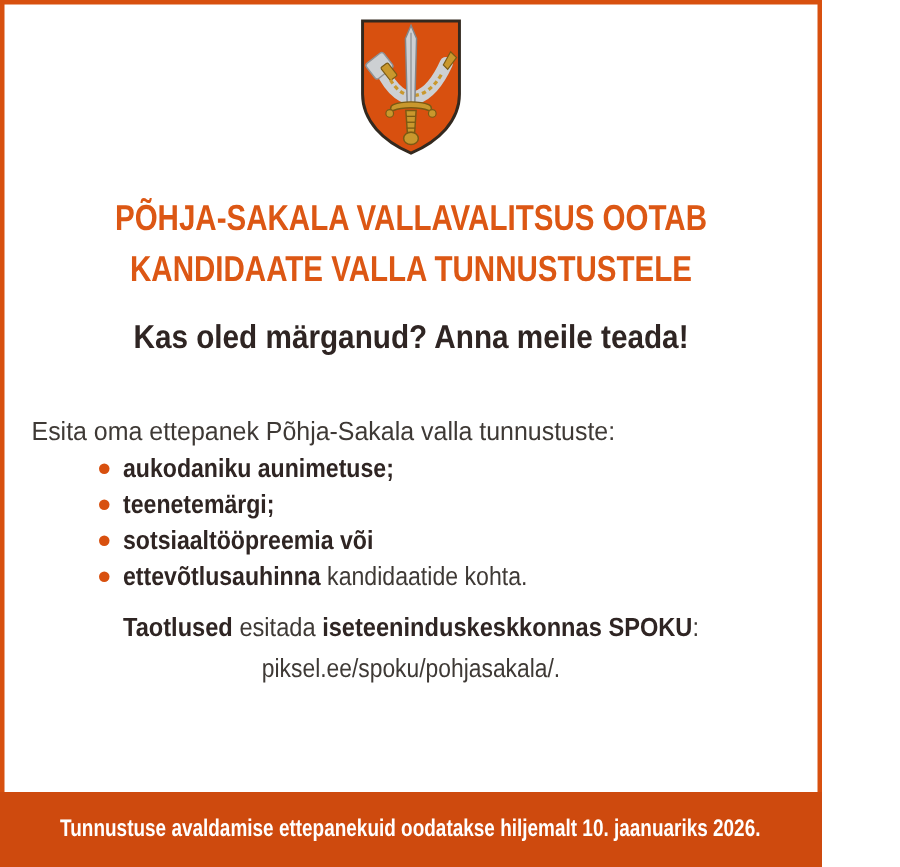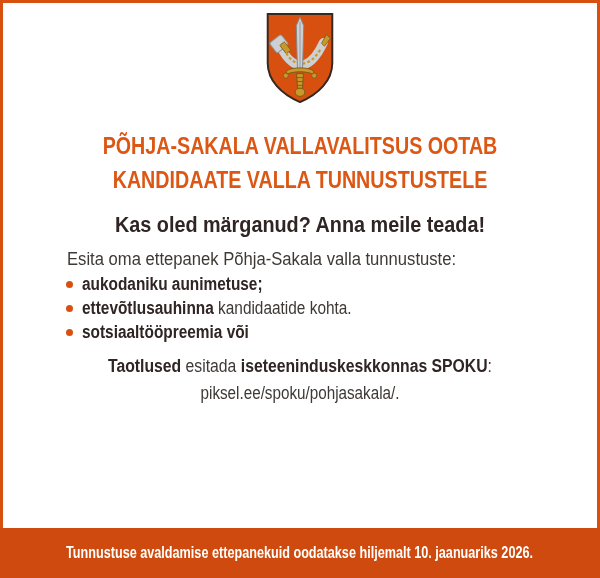--- a/index.html
+++ b/index.html
@@ -4,41 +4,41 @@
 <style>
   * { margin: 0; padding: 0; box-sizing: border-box; }
   html, body { background: #fff; }
   body {
     width: 600px; height: 578px;
     font-family: "Liberation Sans", "DejaVu Sans", sans-serif;
     overflow: hidden;
   }
   .poster {
     position: relative;
-    width: 600px; height: 578px;
+    width: 548px; height: 578px;
     background: #fff;
     border: 3px solid var(--accent, #D8500F);
   }
   .emblem { width: 76px; height: 92px; margin: 9px auto 0; }
   .title {
     margin-top: 25px;
     text-align: center;
     color: var(--heading, #DC5714);
     font-size: 24px; font-weight: 700;
   }
   .title .tline { display: block; line-height: 34px; transform: scaleX(0.82); transform-origin: 50% 50%; }
   .subtitle {
     margin-top: 15px;
     text-align: center;
     color: var(--text-dark, #2F2523);
     font-size: 22px; font-weight: 700; line-height: 26px;
     transform: scaleX(0.90); transform-origin: 50% 50%;
   }
   .intro {
-    margin-top: 10px; padding-left: 64px;
+    margin-top: 38px; padding-left: 18px;
     color: var(--text-body, #3E3935);
     font-size: 17.5px; line-height: 22px;
   }
   .intro .sx { display: inline-block; transform: scaleX(0.95); transform-origin: 0 50%; }
   .list { margin-top: 5px; padding-left: 63px; list-style: none; }
   .list li { display: flex; font-size: 17.5px; line-height: 19px; margin-bottom: 5px; }
   .dot {
     flex: none; width: 7px; height: 7px; border-radius: 50%;
     background: var(--accent, #D8500F); margin: 6px 9px 0 0;
   }
@@ -108,25 +108,29 @@
     <span class="sx">Esita oma ettepanek Põhja-Sakala valla tunnustuste:</span>
   </p>
 
   <ul class="list">
     <li>
       <span class="dot"></span>
       <span class="li-text"><b>aukodaniku aunimetuse;</b><span></span></span>
     </li>
     <li>
       <span class="dot"></span>
-      <span class="li-text"><b>ettevõtlusauhinna</b><span> kandidaatide kohta.</span></span>
+      <span class="li-text"><b>teenetemärgi;</b><span></span></span>
     </li>
     <li>
       <span class="dot"></span>
       <span class="li-text"><b>sotsiaaltööpreemia või</b><span></span></span>
+    </li>
+    <li>
+      <span class="dot"></span>
+      <span class="li-text"><b>ettevõtlusauhinna</b><span> kandidaatide kohta.</span></span>
     </li>
   </ul>
 
   <p class="apply">
     <b>Taotlused</b><span> esitada </span><b>iseteeninduskeskkonnas SPOKU</b><span>:</span>
   </p>
 
   <p class="url">piksel.ee/spoku/pohjasakala/.</p>
 
   <div class="footer">

